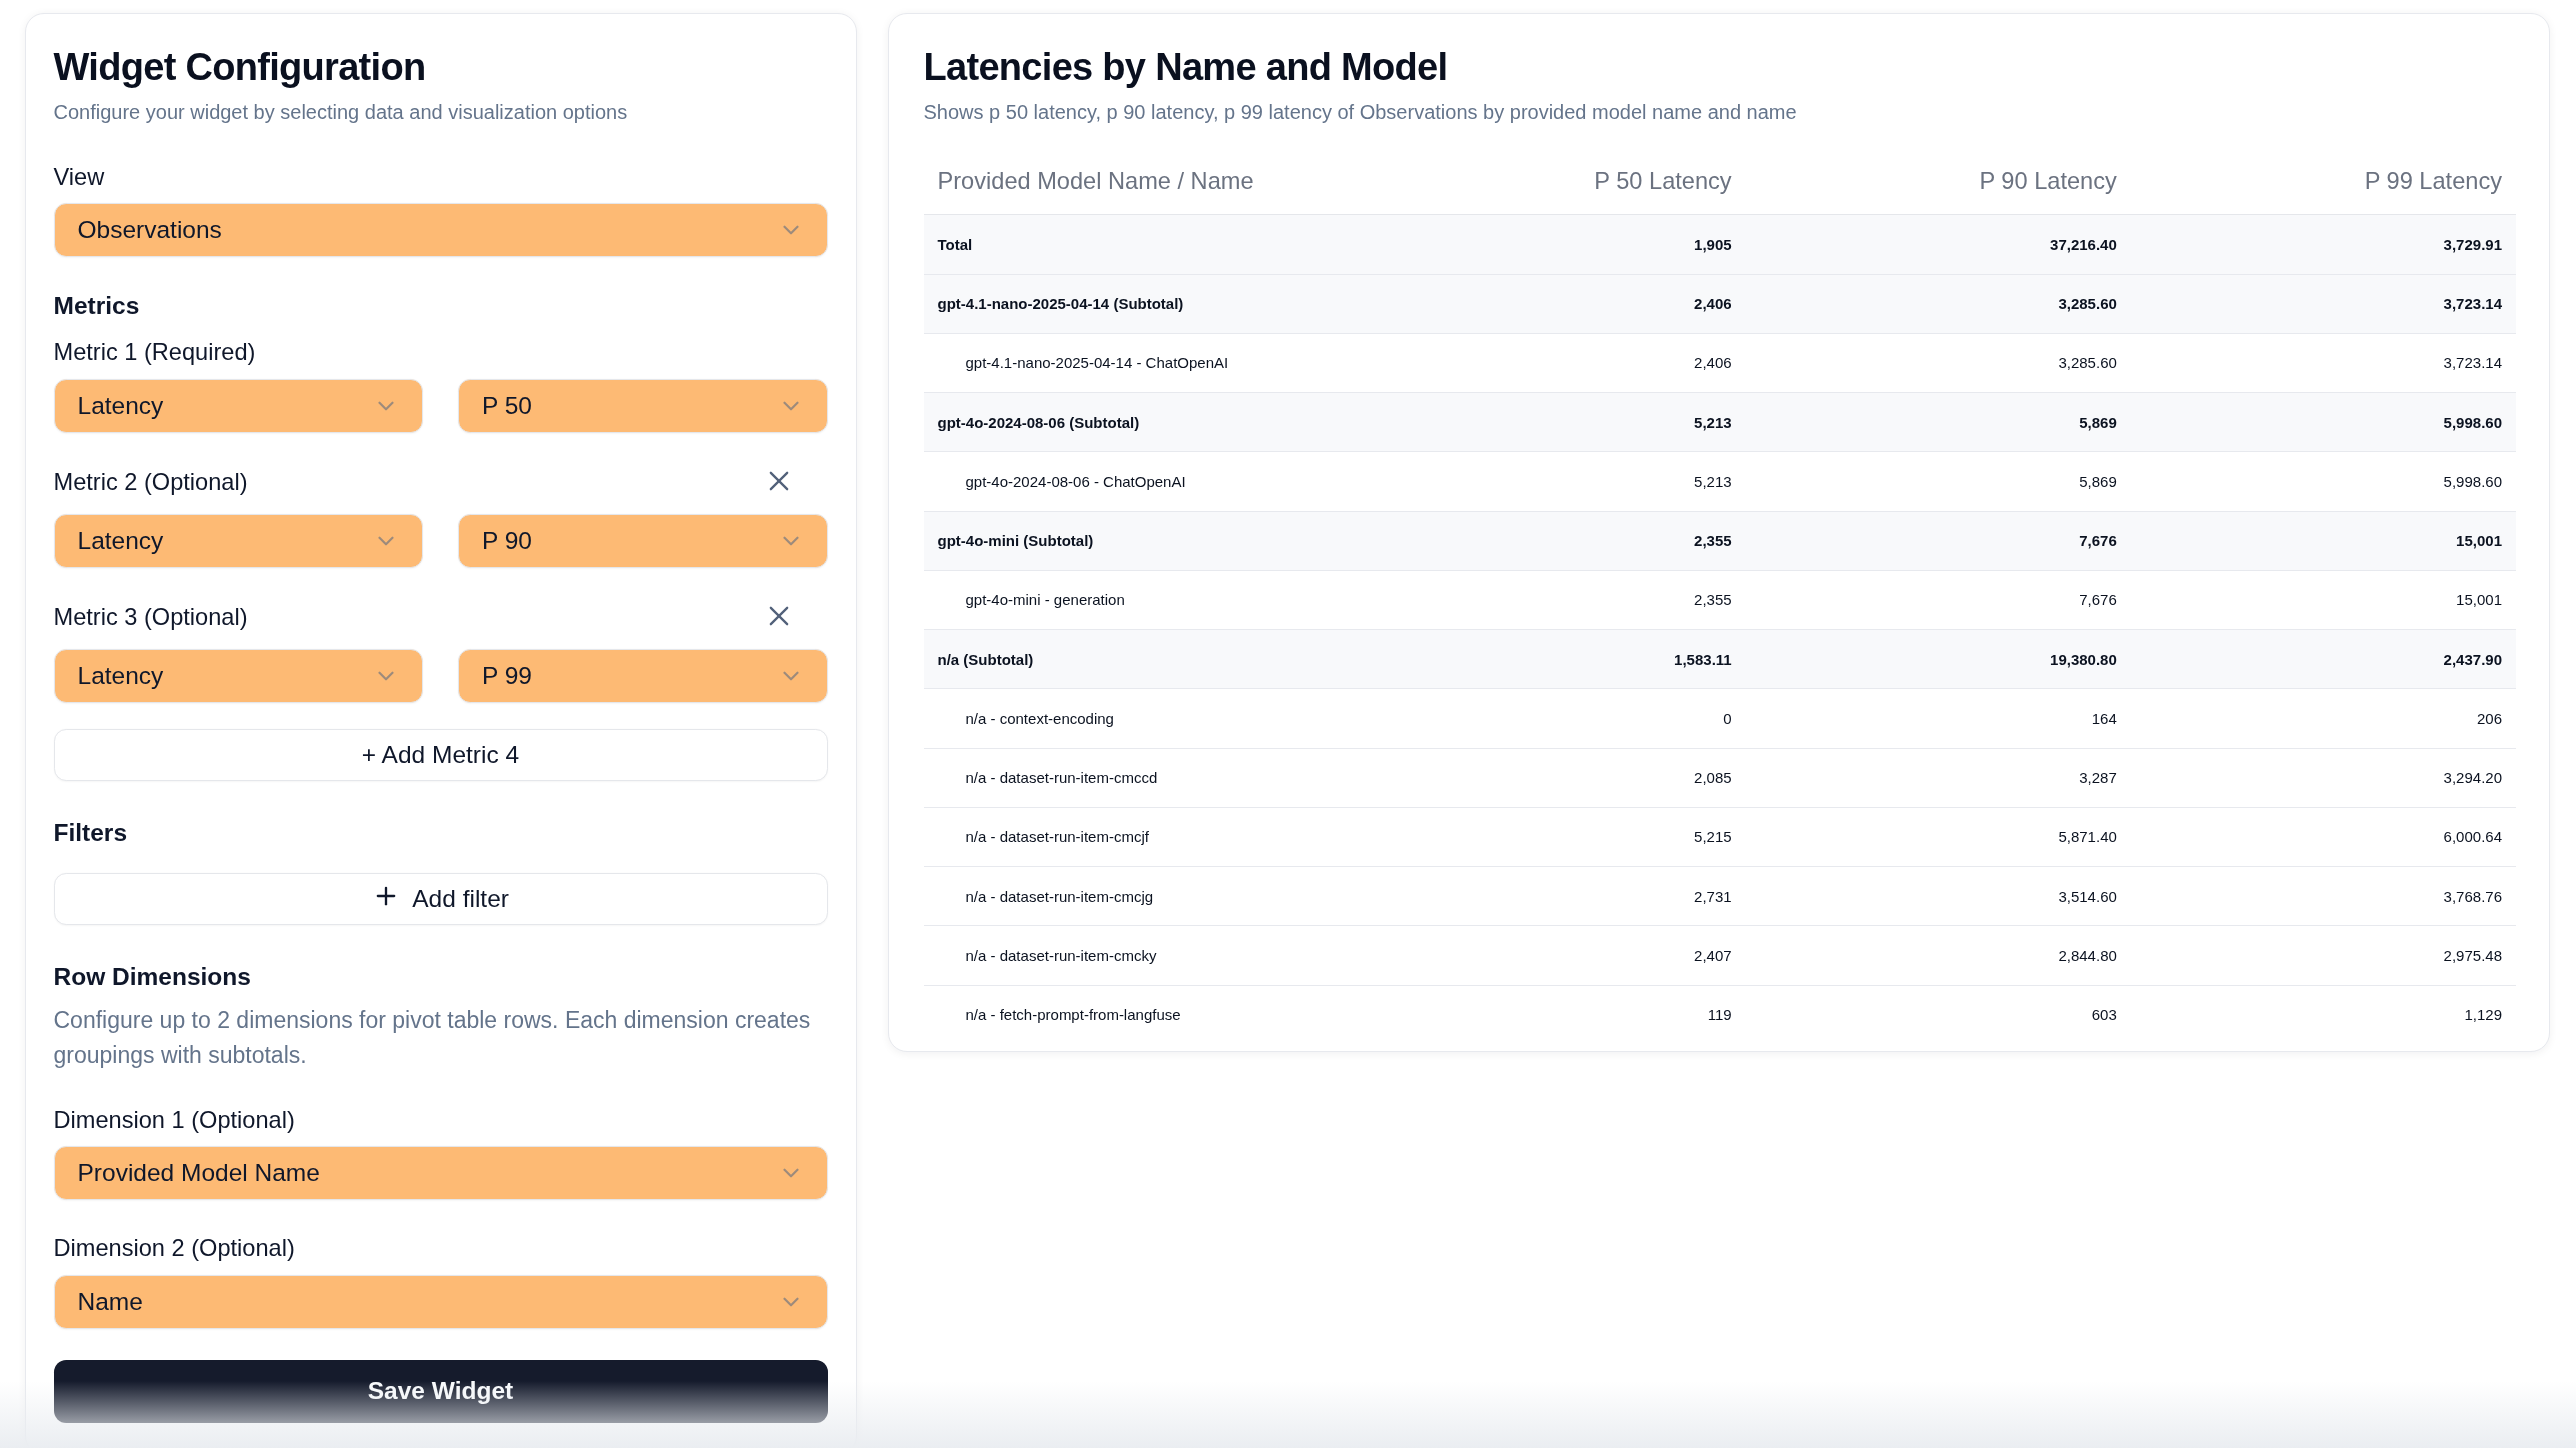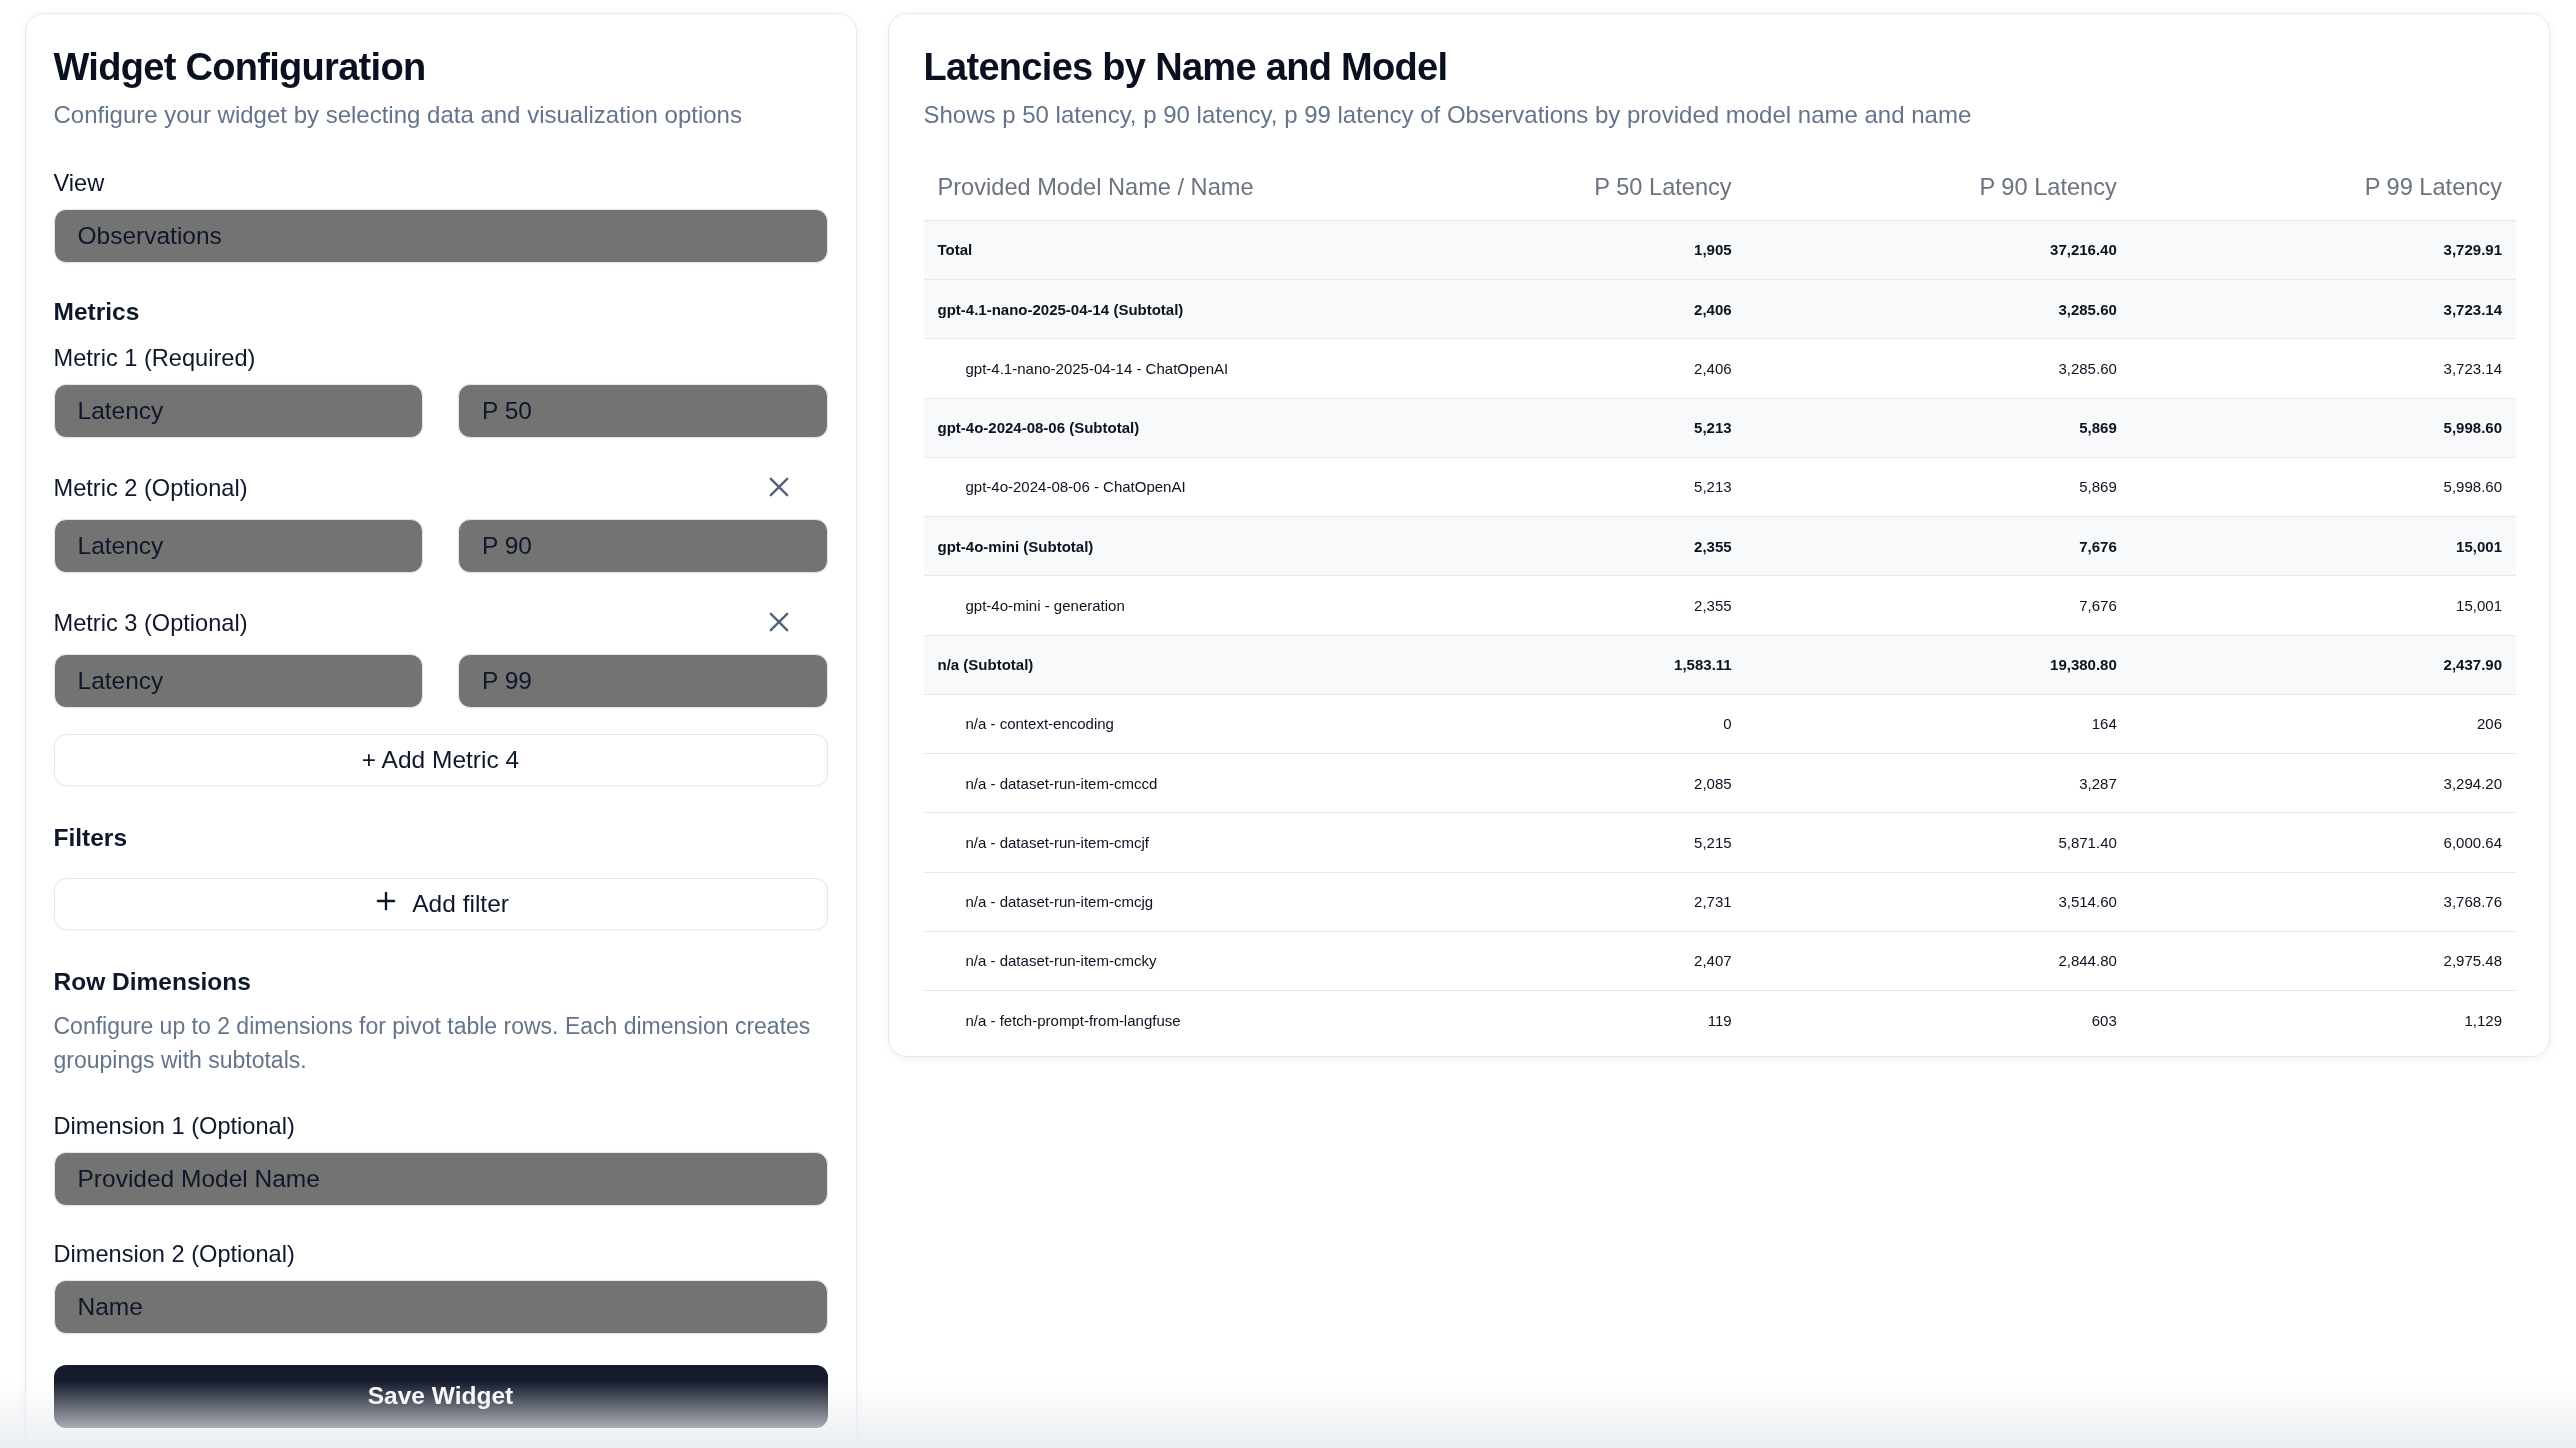--- a/index.html
+++ b/index.html
@@ -5,26 +5,26 @@
   * { margin:0; padding:0; box-sizing:border-box; }
   html,body { width:2576px; height:1449px; background:#ffffff; overflow:hidden;
     font-family:"Liberation Sans","DejaVu Sans",sans-serif; color:#0b1220; }
   .page { display:flex; align-items:flex-start; gap:31px; padding:13px 26px 0 24.5px; position:relative; width:100%; height:100%; }
   .card { background:#ffffff; border:1.7px solid #e7e9ee; border-radius:19px;
     box-shadow:0 1.7px 8.7px rgba(15,23,42,.06); }
   .card-left { width:832px; padding:31px 28px; flex:none; }
   .card-right { flex:1; padding:31px 33px 7px 35px; }
 
   .card-title { font-size:38px; font-weight:700; letter-spacing:-0.7px; color:#0a101f; line-height:1.2; }
-  .card-subtitle { font-size:24px; color:#64748b; margin-top:8.7px; line-height:1.35; }
+  .card-subtitle { font-size:20px; color:#64748b; margin-top:8.7px; line-height:1.35; }
 
   .field-label { font-size:23.6px; font-weight:500; color:#0f172a; }
   .section-heading { font-size:24.5px; font-weight:600; color:#0f172a; }
 
-  .select { height:54px; border:1.7px solid #e5e7eb; border-radius:12.2px; background:#737373;
+  .select { height:54px; border:1.7px solid #e5e7eb; border-radius:12.2px; background:#fdba74;
     display:flex; align-items:center; justify-content:space-between; padding:0 23px;
     font-size:24.5px; color:#0f172a; box-shadow:0 0.9px 1.7px rgba(0,0,0,.04); cursor:pointer; }
   .select .chev { display:flex; opacity:.65; }
   .w-full { width:100%; }
 
   .lbl-row { display:flex; align-items:center; justify-content:space-between; }
   .x-btn { background:none; border:none; cursor:pointer; display:flex; padding:3.5px; margin-right:31px; }
 
   .pair { display:flex; gap:35px; }
   .pair .select { flex:1; }

